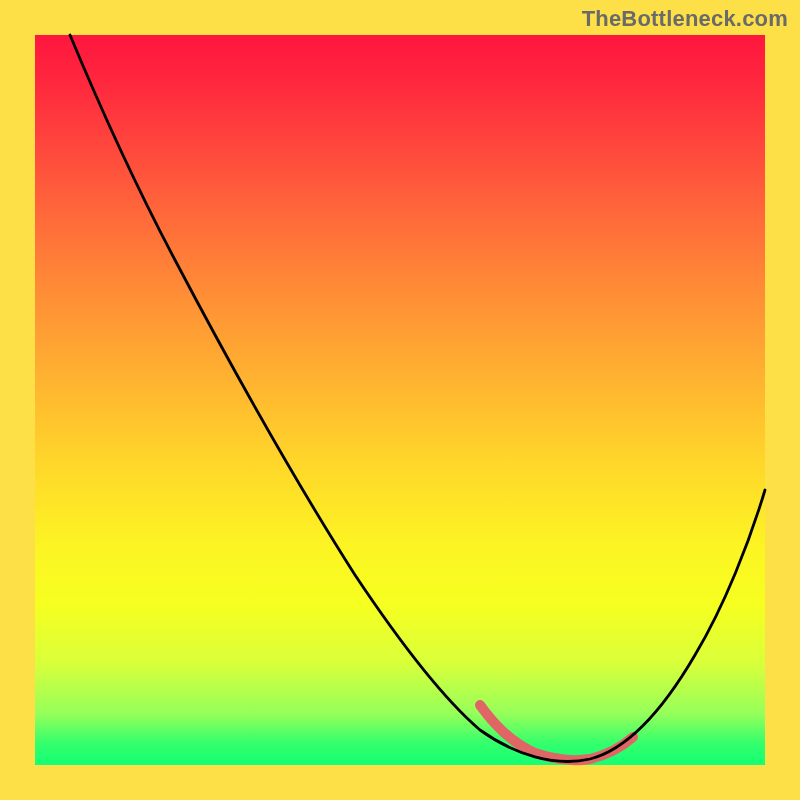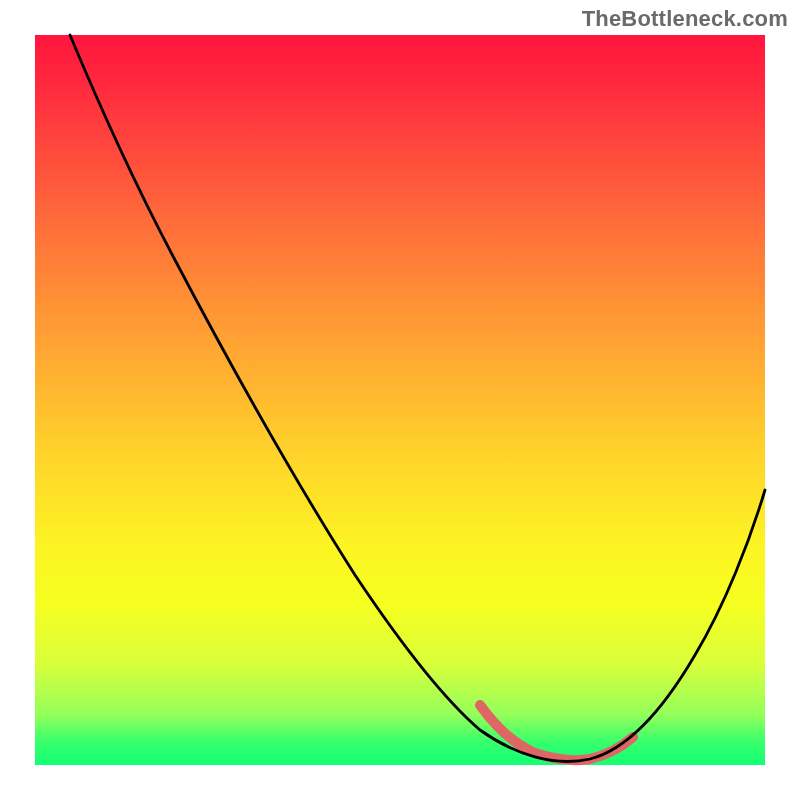--- a/index.html
+++ b/index.html
@@ -10,21 +10,21 @@
     background: #000;
     overflow: hidden;
     font-family: Arial, Helvetica, sans-serif;
   }
   .frame {
     position: absolute;
     top: 0;
     left: 0;
     width: 800px;
     height: 800px;
-    background: #ffffff;
+    background: #fde047;
   }
   .watermark {
     position: absolute;
     top: 6px;
     right: 12px;
     color: #6a6a6a;
     font-size: 22px;
     font-weight: 600;
     letter-spacing: 0.2px;
     user-select: none;

